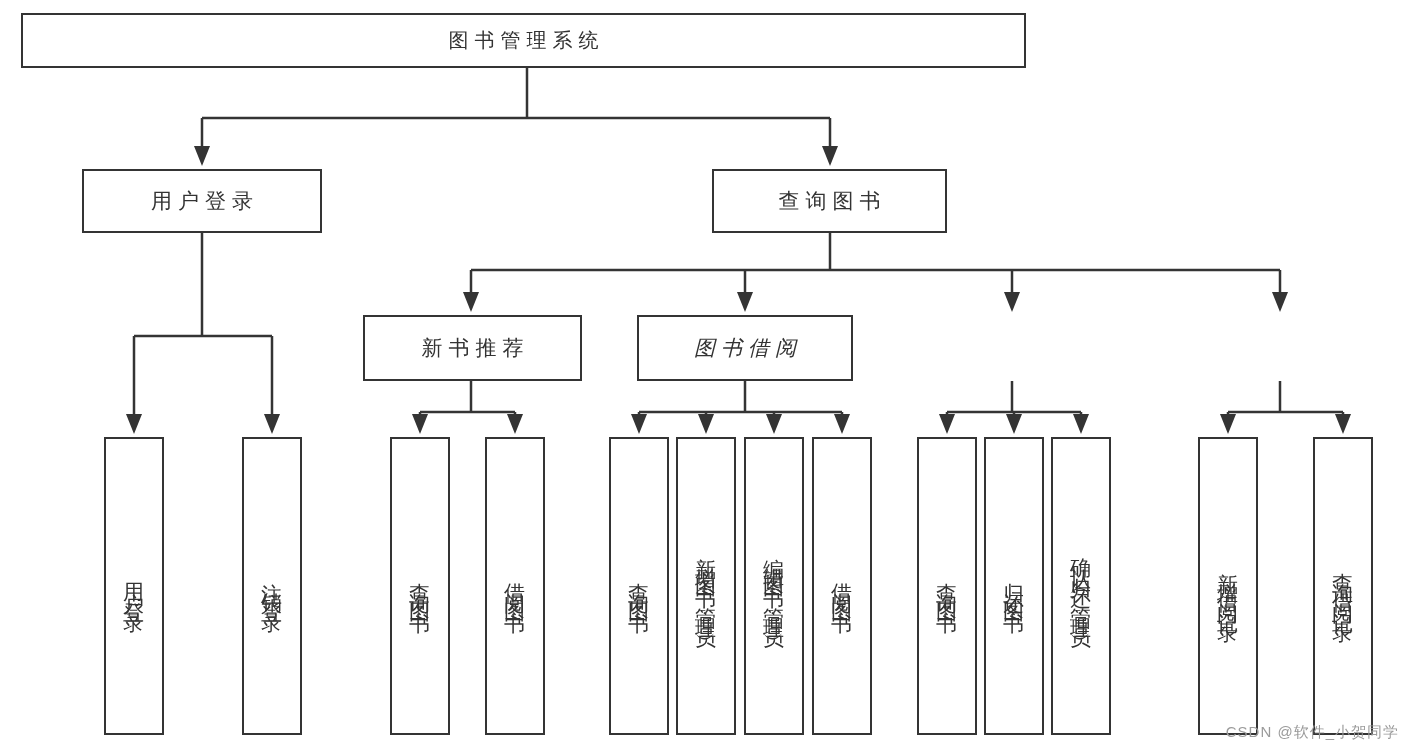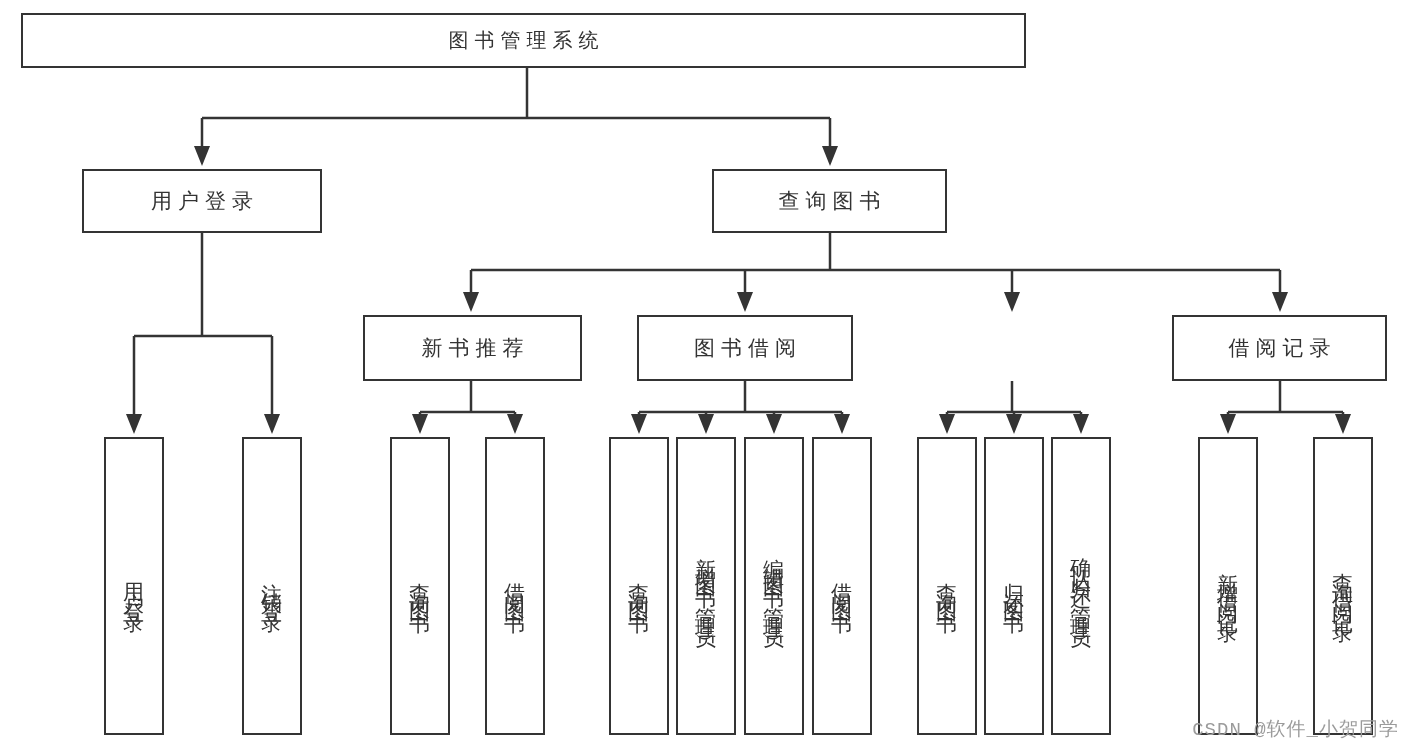--- a/index.html
+++ b/index.html
@@ -62,26 +62,25 @@
     font-size: 21px;
     letter-spacing: 10px;
     line-height: 1;
     color: #333333;
     white-space: nowrap;
   }
   .watermark {
     position: absolute;
     right: 6px;
     bottom: 5px;
-    font-size: 19px;
+    font-size: 15px;
     letter-spacing: 1px;
     color: #9b9b9b;
     z-index: 5;
     white-space: nowrap;
-    font-family: Liberation Mono, monospace;
   }
 </style>
 </head>
 <body>
 
 <div class="canvas">
 
   <svg class="connectors" viewBox="0 0 1405 747" xmlns="http://www.w3.org/2000/svg">
     <g stroke="#343434" stroke-width="2.5" fill="none">
 
@@ -132,25 +131,22 @@
   <div class="node" style="left:82px; top:169px; width:240px; height:64px;">
     <span class="hlabel">用户登录</span>
   </div>
   <div class="node" style="left:712px; top:169px; width:235px; height:64px;">
     <span class="hlabel">查询图书</span>
   </div>
 
   <div class="node" style="left:363px; top:315px; width:219px; height:66px;">
     <span class="hlabel">新书推荐</span>
   </div>
-  <div class="node" style="left:637px; top:315px; width:216px; height:66px;">
+  <div class="node" style="left:637px; top:315px; width:216px; height:66px;font-style:italic;">
     <span class="hlabel">图书借阅</span>
-  </div>
-  <div class="node" style="left:1172px; top:315px; width:215px; height:66px;">
-    <span class="hlabel">借阅记录</span>
   </div>
 
   <div class="leaf" style="left:104px;">
     <span class="vtext">用户登录</span>
   </div>
   <div class="leaf" style="left:242px;">
     <span class="vtext">注销登录</span>
   </div>
 
   <div class="leaf" style="left:390px;">

